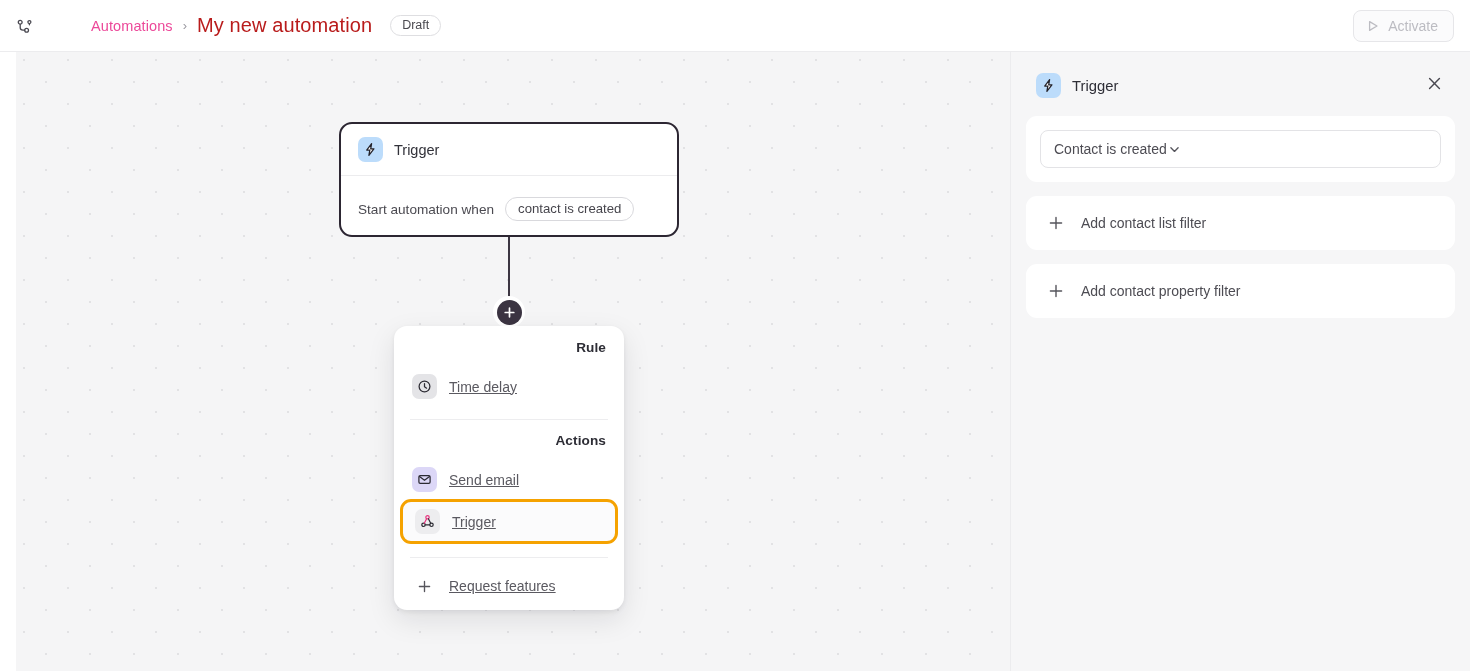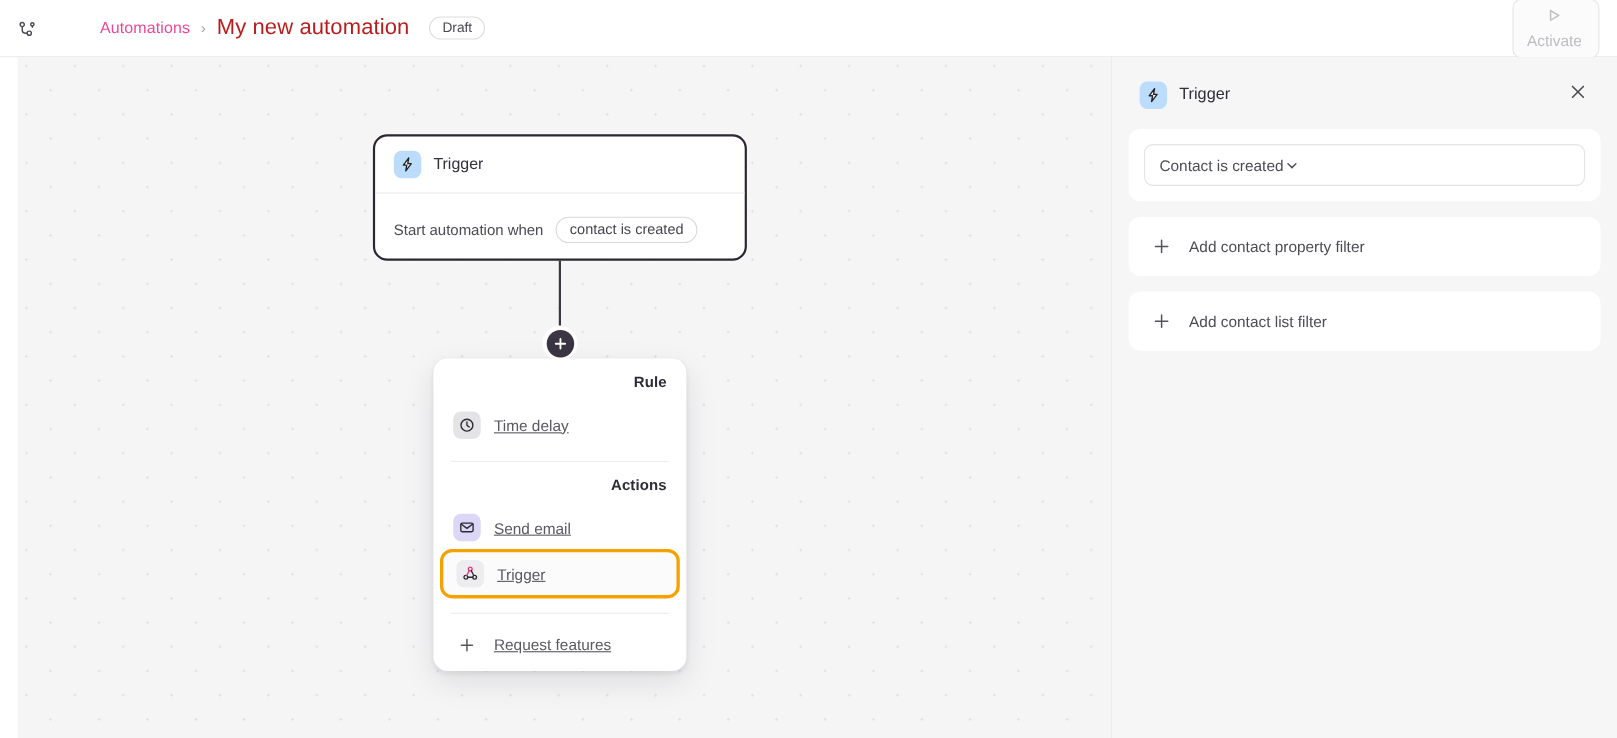--- a/index.html
+++ b/index.html
@@ -32,21 +32,21 @@
     border: 1px solid #dedee1; border-radius: 999px;
     font-size: 12.5px; color: #4a494f;
     padding: 3px 11px 4px; line-height: 1; background: #fff;
   }
   .topbar-right { margin-left: auto; display: flex; align-items: center; }
   .btn-activate {
     display: flex; align-items: center; gap: 8px;
     border: 1px solid #e6e6e9; border-radius: 8px;
     background: #fbfbfc; color: #bcbcc2;
     font-size: 14px; padding: 7px 15px 7px 12px;
-    font-family: inherit; cursor: default; flex-direction: column;
+    font-family: inherit; cursor: default;
   }
   .btn-activate svg { display: block; }
 
   
   .canvas {
     position: absolute; top: 52px; left: 16px;
     width: 994px; height: 619px;
     background-color: #f5f5f6;
     background-image:
       radial-gradient(#e2e2e4 1.1px, transparent 1.2px),
@@ -310,26 +310,26 @@
         </span>
       </div>
     </div>
 
     <div class="rp-action">
       <span class="plus-glyph">
         <svg width="16" height="16" viewBox="0 0 16 16" fill="none">
           <path d="M8 2.4v11.2M2.4 8h11.2" stroke="#56555c" stroke-width="1.4" stroke-linecap="round"></path>
         </svg>
       </span>
-      <span class="rp-action-label">Add contact property filter</span>
+      <span class="rp-action-label">Add contact list filter</span>
     </div>
 
     <div class="rp-action">
       <span class="plus-glyph">
         <svg width="16" height="16" viewBox="0 0 16 16" fill="none">
           <path d="M8 2.4v11.2M2.4 8h11.2" stroke="#56555c" stroke-width="1.4" stroke-linecap="round"></path>
         </svg>
       </span>
-      <span class="rp-action-label">Add contact list filter</span>
+      <span class="rp-action-label">Add contact property filter</span>
     </div>
   </div>
 
 </div>
 
 </body></html>

